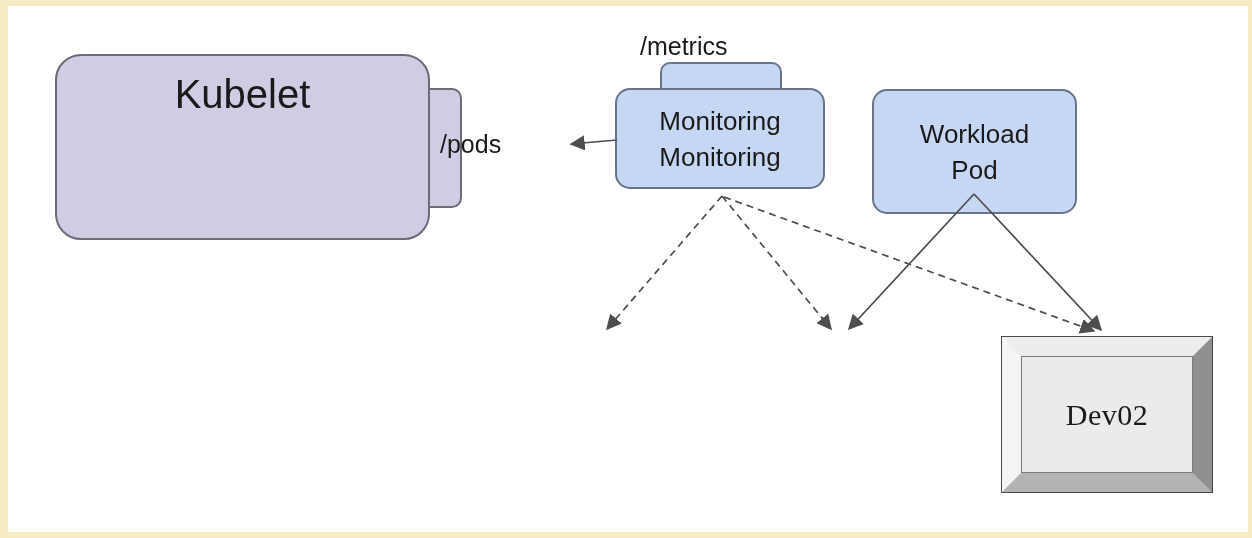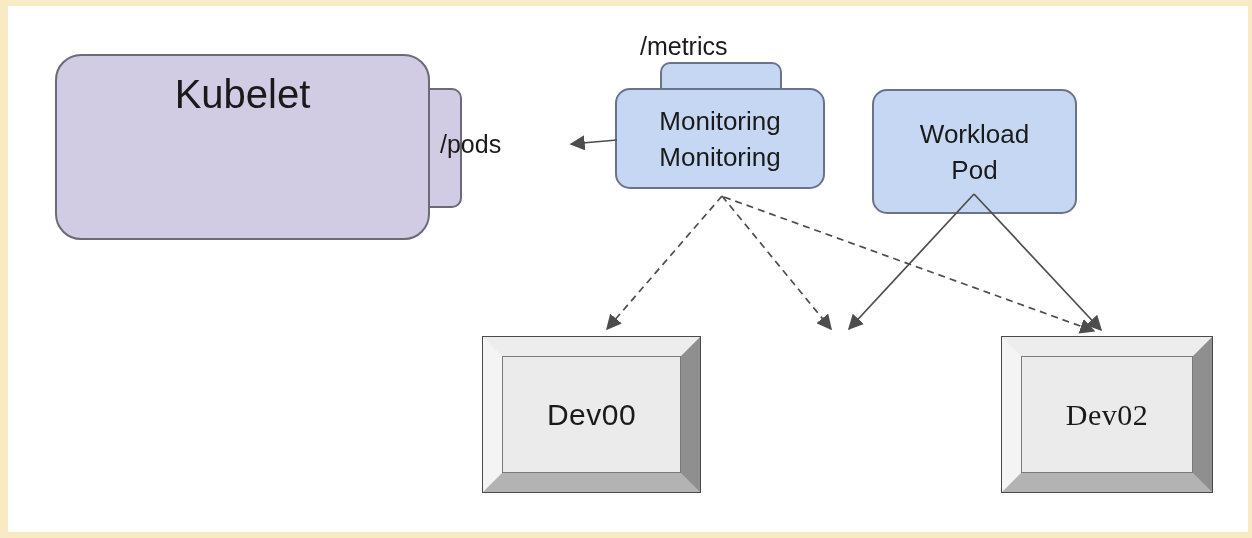--- a/index.html
+++ b/index.html
@@ -135,23 +135,20 @@
   <div class="node blue monitoring-main">
     <span>Monitoring</span>
     <span>Monitoring</span>
   </div>
 
   <div class="node blue workload-main">
     <span>Workload</span>
     <span>Pod</span>
   </div>
 
-  <div class="device dev00">
-    <span class="device-label">Dev00</span>
-  </div>
   <div class="device dev02">
     <span class="device-label">Dev02</span>
   </div>
 
   <svg class="edges" viewBox="0 0 1252 538">
     <defs>
       <marker id="arrow" viewBox="0 0 10 10" refX="9" refY="5" markerWidth="9" markerHeight="9" orient="auto-start-reverse">
         <path d="M 0 0 L 10 5 L 0 10 z" fill="#4d4d4d"></path>
       </marker>
     </defs>

